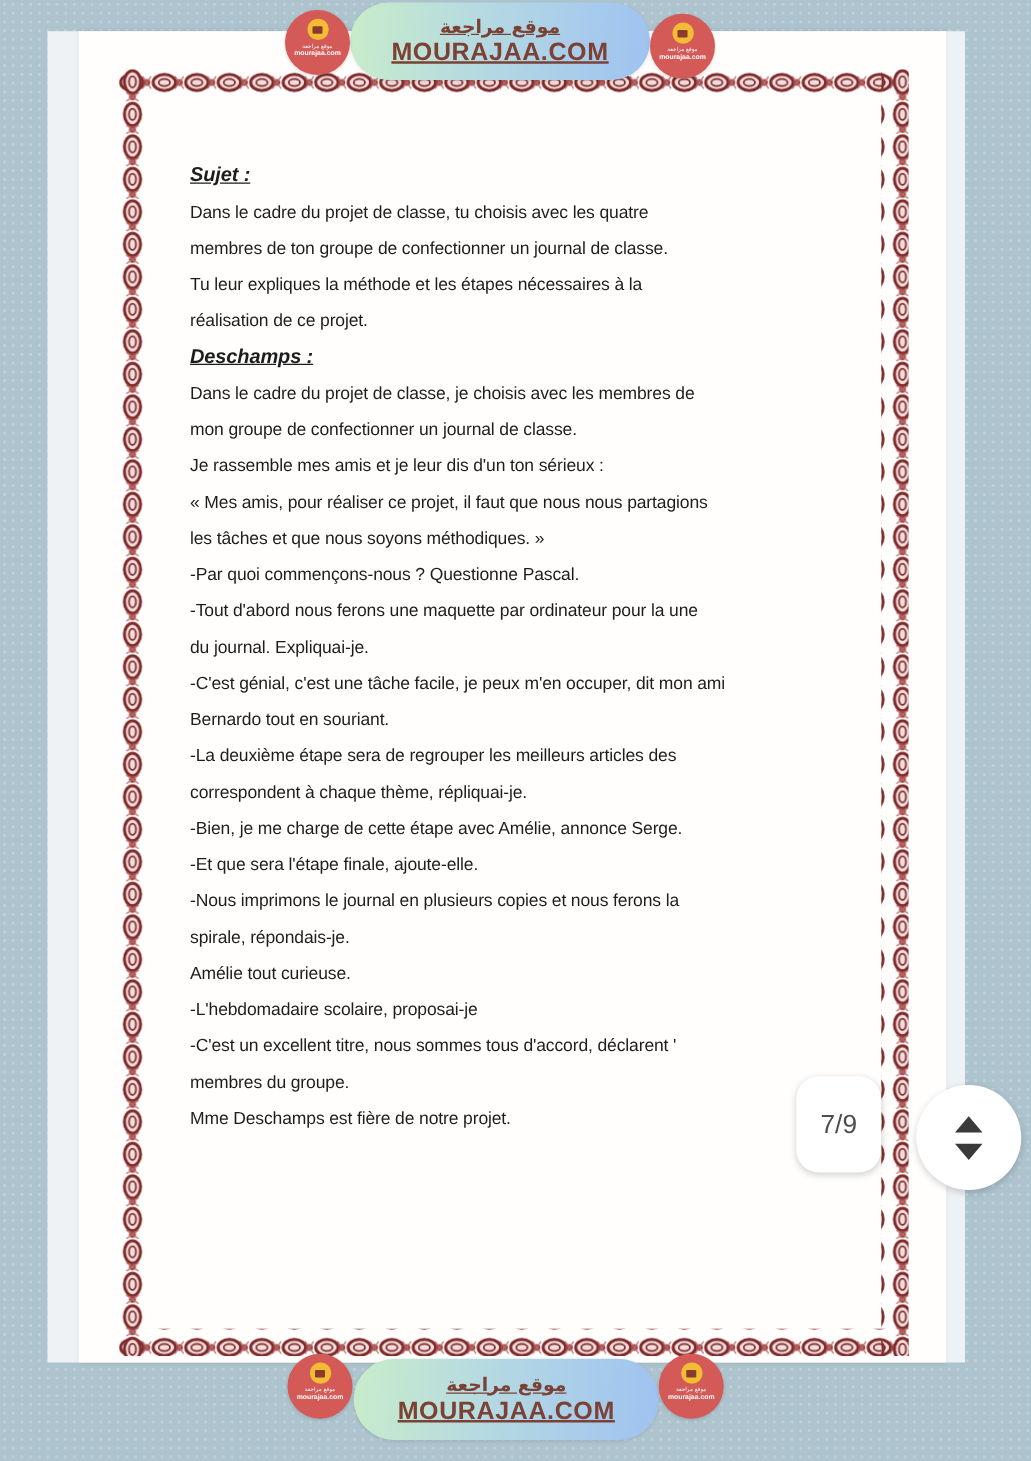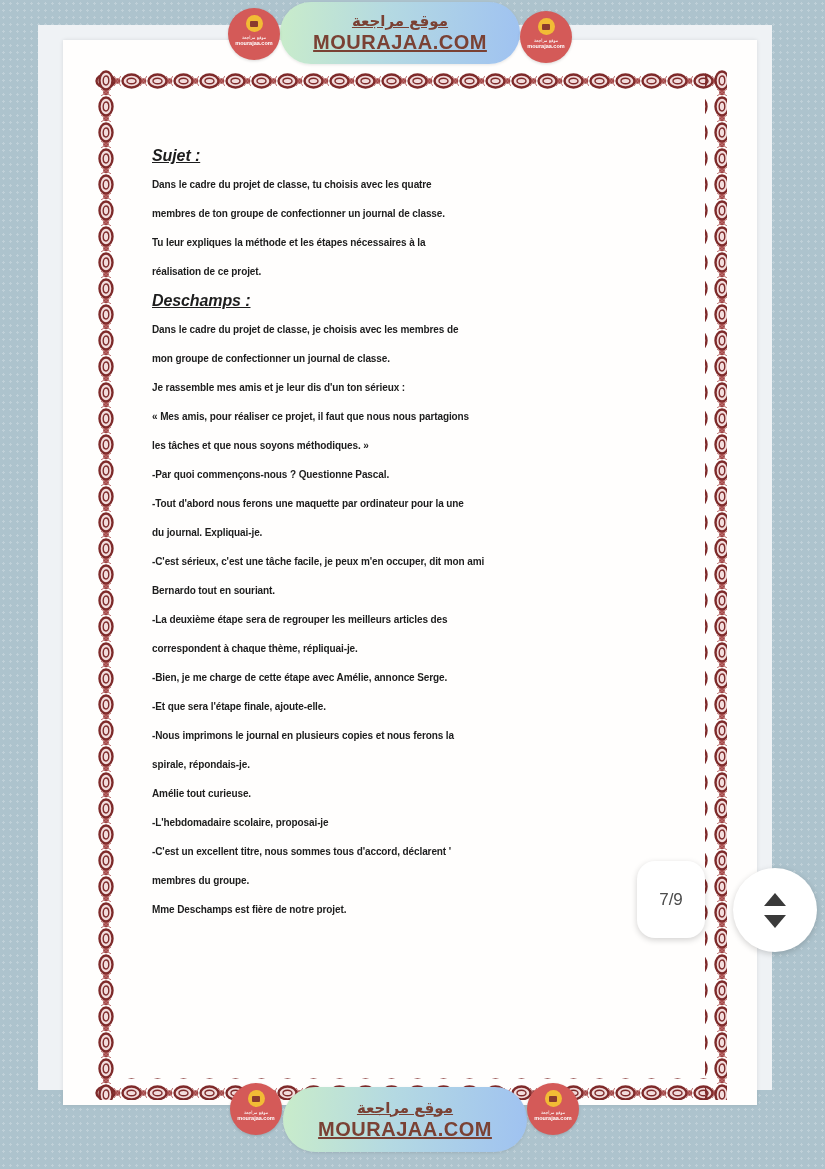--- a/index.html
+++ b/index.html
@@ -4,27 +4,27 @@
 <style>
   html,body{margin:0;padding:0;}
   .stage{
     position:relative;width:825px;height:1169px;overflow:hidden;
     background-color:#adc3cd;
     background-image:radial-gradient(rgba(255,255,255,.22) 1px, transparent 1.3px);
     background-size:7px 7px;
     font-family:"Liberation Sans", sans-serif;
   }
   .canvas{position:absolute;left:38px;top:25px;width:734px;height:1065px;background:#eff2f5;}
-  .page{position:absolute;left:25px;top:15px;width:694px;height:1065px;background:#fffefd;box-shadow:0 0 4px rgba(0,0,0,.10);}
+  .page{position:absolute;left:25px;top:0;width:694px;height:1065px;background:#fffefd;box-shadow:0 0 4px rgba(0,0,0,.10);}
   .frame{position:absolute;left:32px;top:30px;}
   .textblock{position:absolute;left:89px;top:101px;width:545px;}
   .line{
     height:29px;line-height:29px;white-space:nowrap;
     font-family:"Liberation Sans", sans-serif;
-    font-size:10px;font-weight:700;color:#1d1d1d;letter-spacing:-0.1px;
+    font-size:14px;font-weight:400;color:#1d1d1d;letter-spacing:-0.1px;
   }
   .line.heading{font-style:italic;text-decoration:underline;font-size:16px;font-weight:700;}
   
   .pill{
     position:absolute;border-radius:40px;
     background:linear-gradient(95deg,#c9ecca 0%,#b4d9e2 45%,#9fc2f1 100%);
     display:flex;flex-direction:column;align-items:center;justify-content:center;gap:1px;
     box-shadow:0 1px 3px rgba(0,0,0,.10);
   }
   .pill .ar{font-family:"DejaVu Sans",sans-serif;font-size:15px;font-weight:700;color:#7a4134;text-decoration:underline;}
@@ -43,21 +43,21 @@
   .logo .dom{font-family:"Liberation Sans",sans-serif;font-size:5.5px;font-weight:700;color:#fff;line-height:7px;}
   .logo.h-left{left:228px;top:8px;}
   .logo.h-right{left:520px;top:11px;}
   .logo.f-left{left:230px;top:1083px;}
   .logo.f-right{left:527px;top:1083px;}
   
   .page-chip{
     position:absolute;left:637px;top:861px;width:68px;height:77px;background:#fff;border-radius:18px;
     box-shadow:0 2px 6px rgba(0,0,0,.18);
     display:flex;align-items:center;justify-content:center;
-    font-size:17px;color:#4d4d4d;
+    font-size:21px;color:#4d4d4d;
   }
   .scroll-handle{
     position:absolute;left:733px;top:868px;width:84px;height:84px;border-radius:50%;background:#fff;
     box-shadow:0 2px 6px rgba(0,0,0,.18);
     display:flex;flex-direction:column;align-items:center;justify-content:center;gap:9px;
   }
   .tri-up{width:0;height:0;border-left:11px solid transparent;border-right:11px solid transparent;border-bottom:13px solid #3a3a3a;}
   .tri-down{width:0;height:0;border-left:11px solid transparent;border-right:11px solid transparent;border-top:13px solid #3a3a3a;}
 </style>
 </head>
@@ -98,21 +98,21 @@
           <div class="line">réalisation de ce projet.</div>
           <div class="line heading">Deschamps :</div>
           <div class="line">Dans le cadre du projet de classe, je choisis avec les membres de</div>
           <div class="line">mon groupe de confectionner un journal de classe.</div>
           <div class="line">Je rassemble mes amis et je leur dis d'un ton sérieux :</div>
           <div class="line">« Mes amis, pour réaliser ce projet, il faut que nous nous partagions</div>
           <div class="line">les tâches et que nous soyons méthodiques. »</div>
           <div class="line">-Par quoi commençons-nous ? Questionne Pascal.</div>
           <div class="line">-Tout d'abord nous ferons une maquette par ordinateur pour la une</div>
           <div class="line">du journal. Expliquai-je.</div>
-          <div class="line">-C'est sérieux, c'est une tâche facile, je peux m'en occuper, dit mon ami</div>
+          <div class="line">-C'est génial, c'est une tâche facile, je peux m'en occuper, dit mon ami</div>
           <div class="line">Bernardo tout en souriant.</div>
           <div class="line">-La deuxième étape sera de regrouper les meilleurs articles des</div>
           <div class="line">correspondent à chaque thème, répliquai-je.</div>
           <div class="line">-Bien, je me charge de cette étape avec Amélie, annonce Serge.</div>
           <div class="line">-Et que sera l'étape finale, ajoute-elle.</div>
           <div class="line">-Nous imprimons le journal en plusieurs copies et nous ferons la</div>
           <div class="line">spirale, répondais-je.</div>
           <div class="line">Amélie tout curieuse.</div>
           <div class="line">-L'hebdomadaire scolaire, proposai-je</div>
           <div class="line">-C'est un excellent titre, nous sommes tous d'accord, déclarent '</div>

